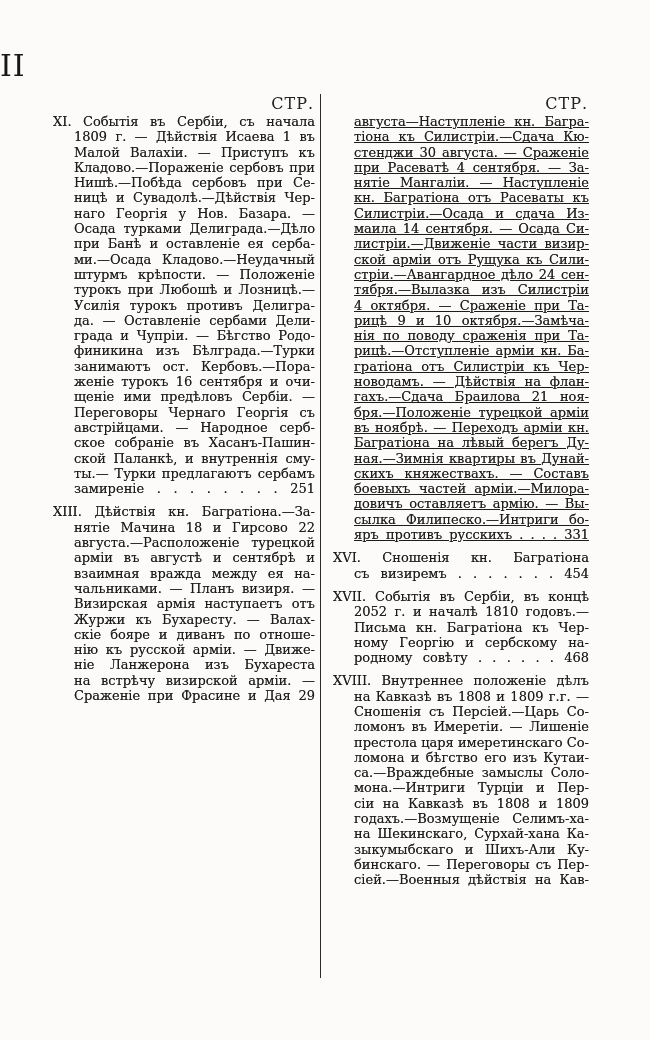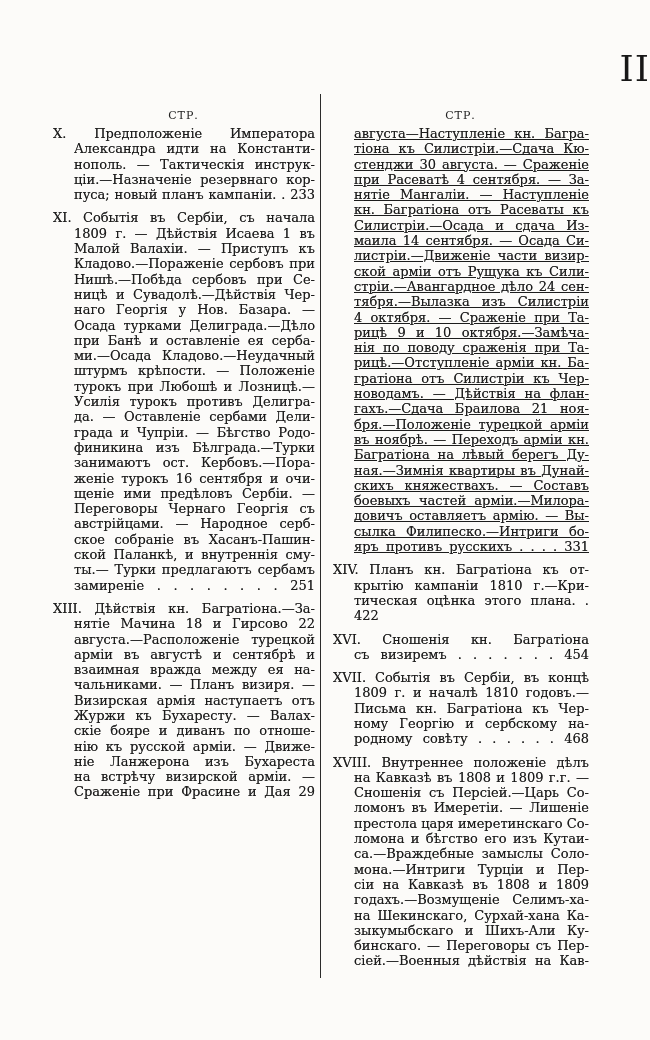--- a/index.html
+++ b/index.html
@@ -7,43 +7,43 @@
     width: 650px; height: 1040px;
     background: #fcfbf9;
     font-family: "DejaVu Serif", "Liberation Serif", serif;
     color: #1c1c1c;
     position: relative;
     overflow: hidden;
   }
   .folio {
     position: absolute;
     top: 48px; left: 0; right: 0;
-    text-align: right;
-    font-size: 36px;
+    text-align: left;
+    font-size: 30px;
     letter-spacing: 1px;
     color: #171717;
   }
   .col {
     position: absolute;
     top: 94px;
   }
   .col-left  { left: 53px;  width: 262px; }
   .col-right { left: 333px; width: 256px; }
   .divider {
     position: absolute;
     left: 320px; top: 94px;
     width: 1px; height: 884px;
     background: #2b2b2b;
   }
   .str-label {
-    text-align: center;
-    font-size: 11px;
+    text-align: right;
+    font-size: 16px;
     letter-spacing: 1px;
     color: #222;
-    margin: 16px 1px 4px 0;
+    margin: 4px 1px 4px 0;
     line-height: 12px;
   }
   p.entry {
     margin: 0 0 8px 0;
     padding-left: 21px;
     text-indent: -21px;
     font-size: 13px;
     line-height: 15.3px;
     white-space: pre-line;
     text-align: justify;
@@ -57,25 +57,20 @@
 </style>
 </head>
 <body>
 
 <div>
 
   <div class="folio">II</div>
 
   <div class="col col-left">
     <div class="str-label">СТР.</div>
-    <p class="entry">X. Предположеніе Императора
-Александра идти на Константи-
-нополь. — Тактическія инструк-
-ціи.—Назначеніе резервнаго кор-
-пуса; новый планъ кампаніи. . 233</p>
     <p class="entry">XI. Событія въ Сербіи, съ начала
 1809 г. — Дѣйствія Исаева 1 въ
 Малой Валахіи. — Приступъ къ
 Кладово.—Пораженіе сербовъ при
 Нишѣ.—Побѣда сербовъ при Се-
 ницѣ и Сувадолѣ.—Дѣйствія Чер-
 наго Георгія у Нов. Базара. —
 Осада турками Делиграда.—Дѣло
 при Банѣ и оставленіе ея серба-
 ми.—Осада Кладово.—Неудачный
@@ -134,27 +129,24 @@
 гахъ.—Сдача Браилова 21 ноя-
 бря.—Положеніе турецкой арміи
 въ ноябрѣ. — Переходъ арміи кн.
 Багратіона на лѣвый берегъ Ду-
 ная.—Зимнія квартиры въ Дунай-
 скихъ княжествахъ. — Составъ
 боевыхъ частей арміи.—Милора-
 довичъ оставляетъ армію. — Вы-
 сылка Филипеско.—Интриги бо-
 яръ противъ русскихъ . . . . 331</p>
-    <p class="entry">XIV. Планъ кн. Багратіона къ от-
-крытію кампаніи 1810 г.—Кри-
-тическая оцѣнка этого плана. . 422</p>
     <p class="entry">XVI. Сношенія кн. Багратіона
 съ визиремъ . . . . . . . 454</p>
     <p class="entry">XVII. Событія въ Сербіи, въ концѣ
-1809 г. и началѣ 1810 годовъ.—
+2052 г. и началѣ 1810 годовъ.—
 Письма кн. Багратіона къ Чер-
 ному Георгію и сербскому на-
 родному совѣту . . . . . . 468</p>
     <p class="entry">XVIII. Внутреннее положеніе дѣлъ
 на Кавказѣ въ 1808 и 1809 г.г. —
 Сношенія съ Персіей.—Царь Со-
 ломонъ въ Имеретіи. — Лишеніе
 престола царя имеретинскаго Со-
 ломона и бѣгство его изъ Кутаи-
 са.—Враждебные замыслы Соло-

